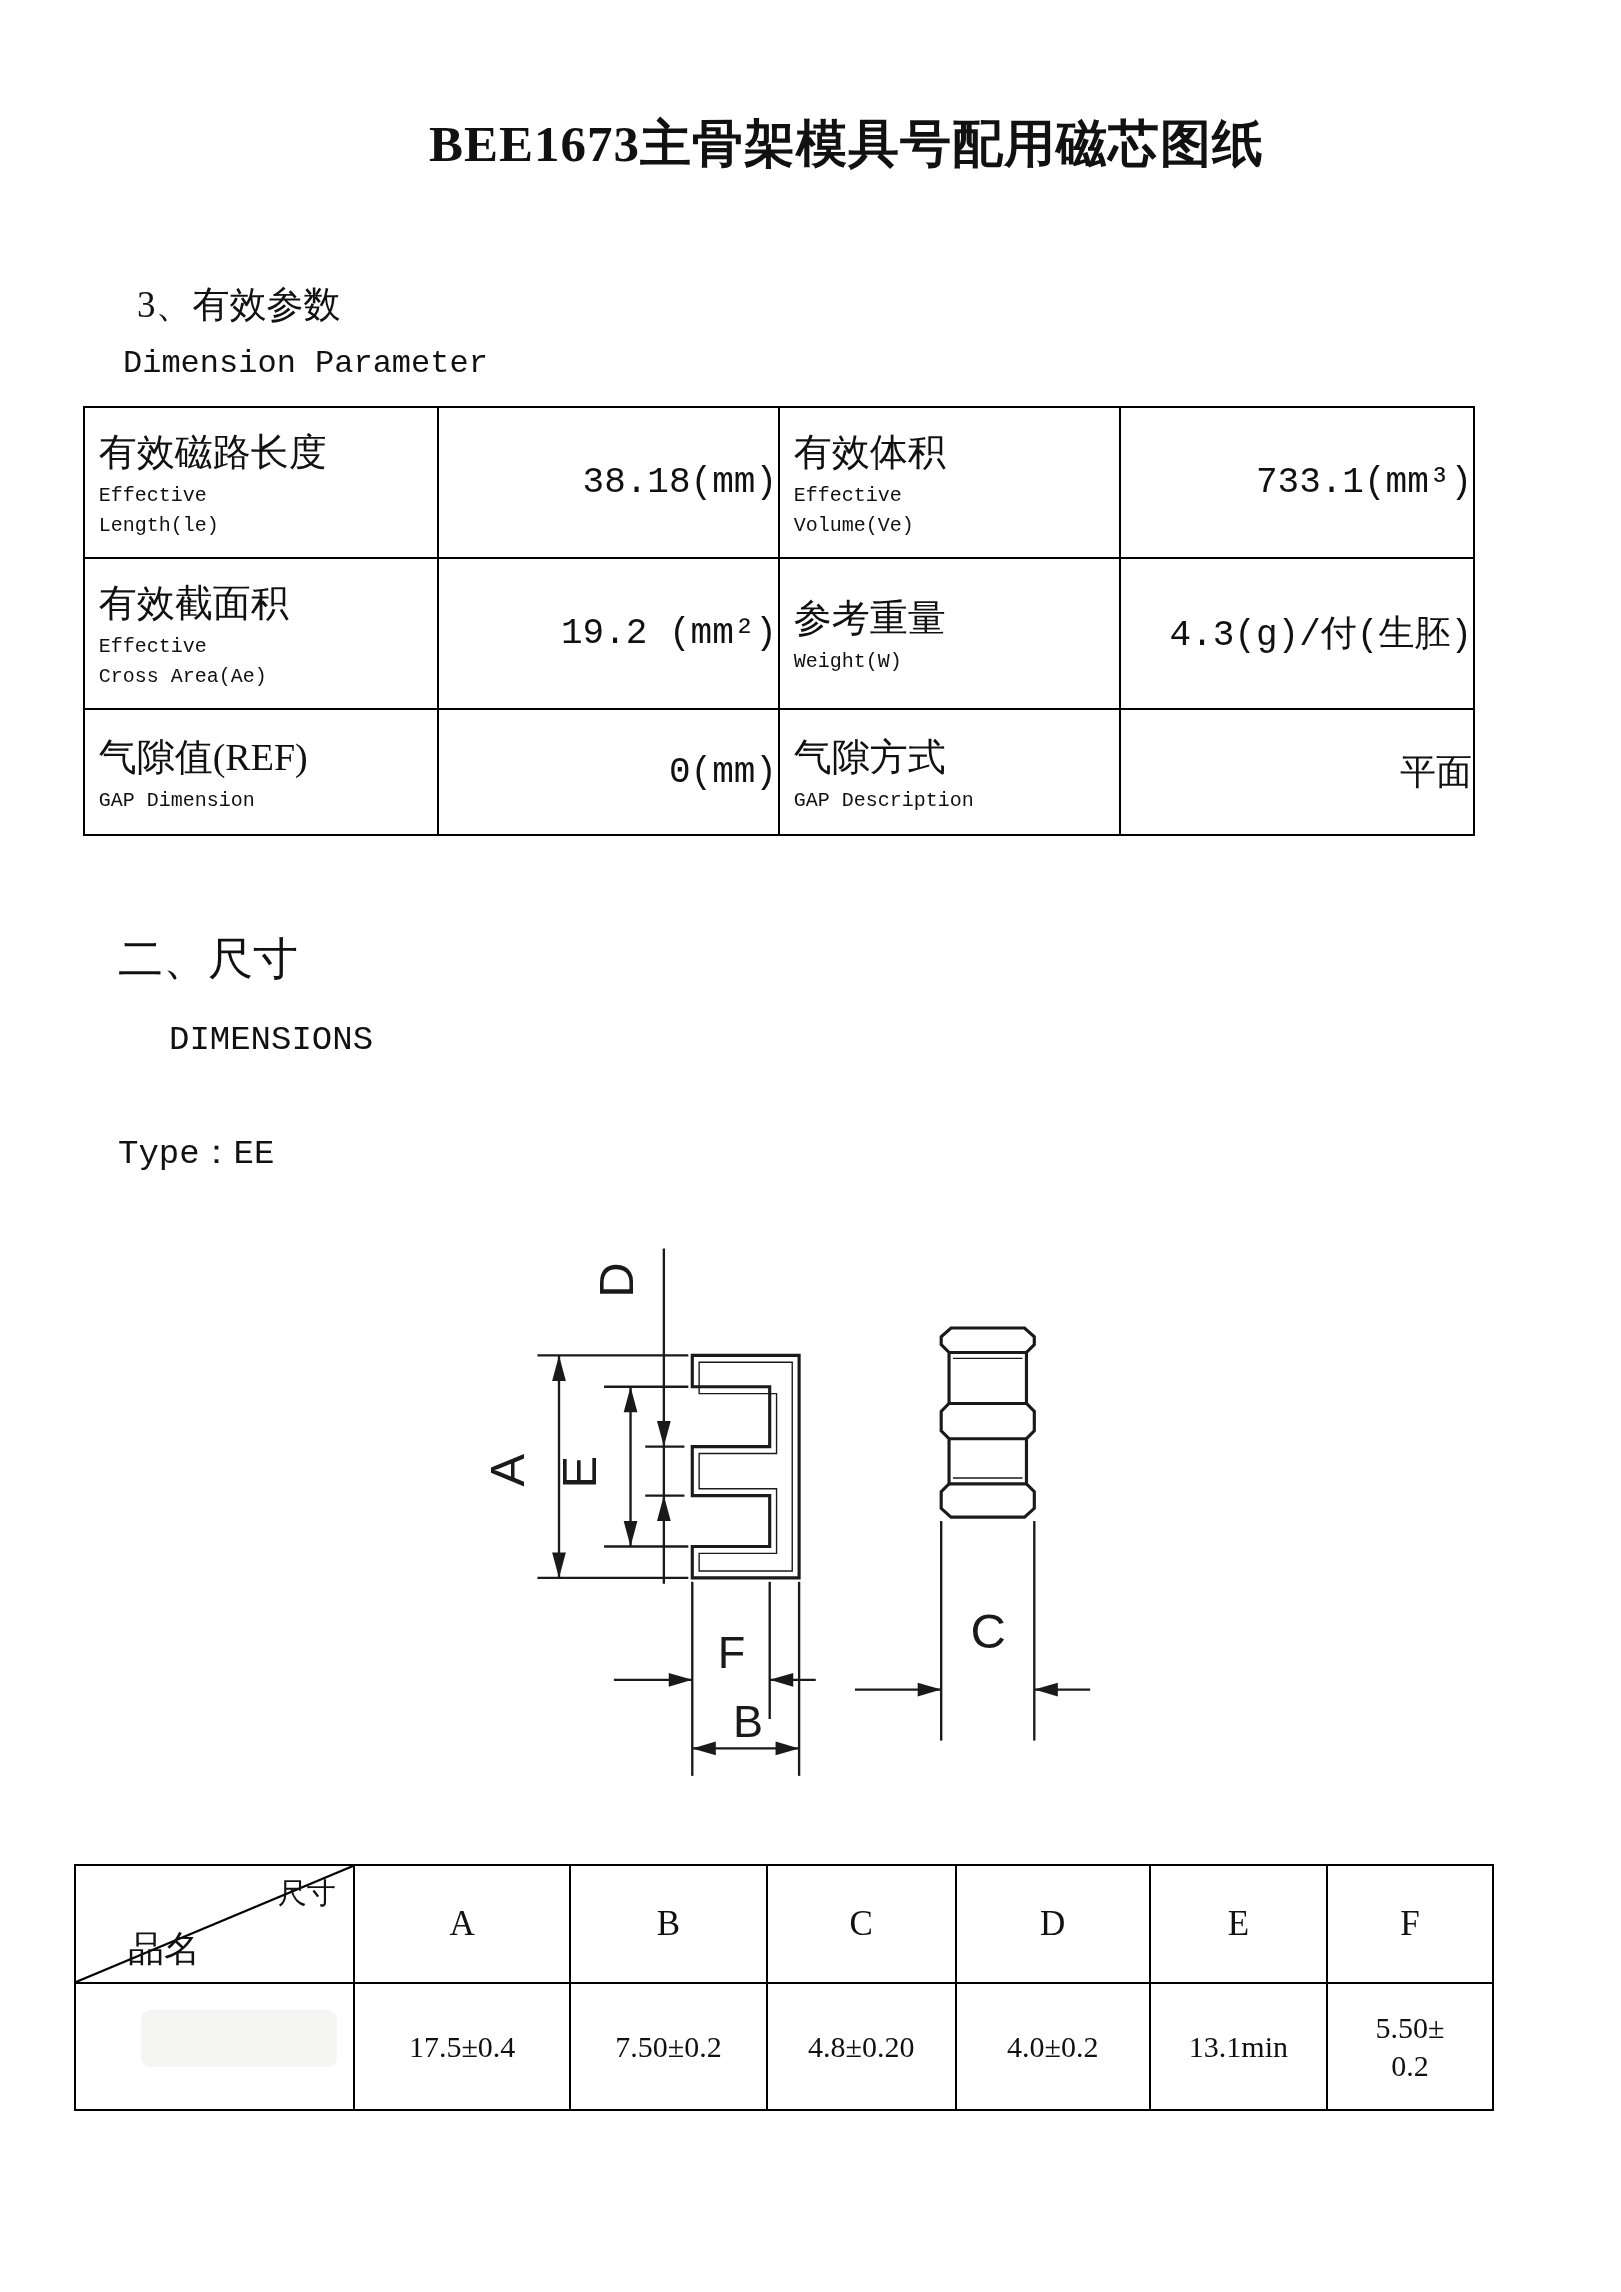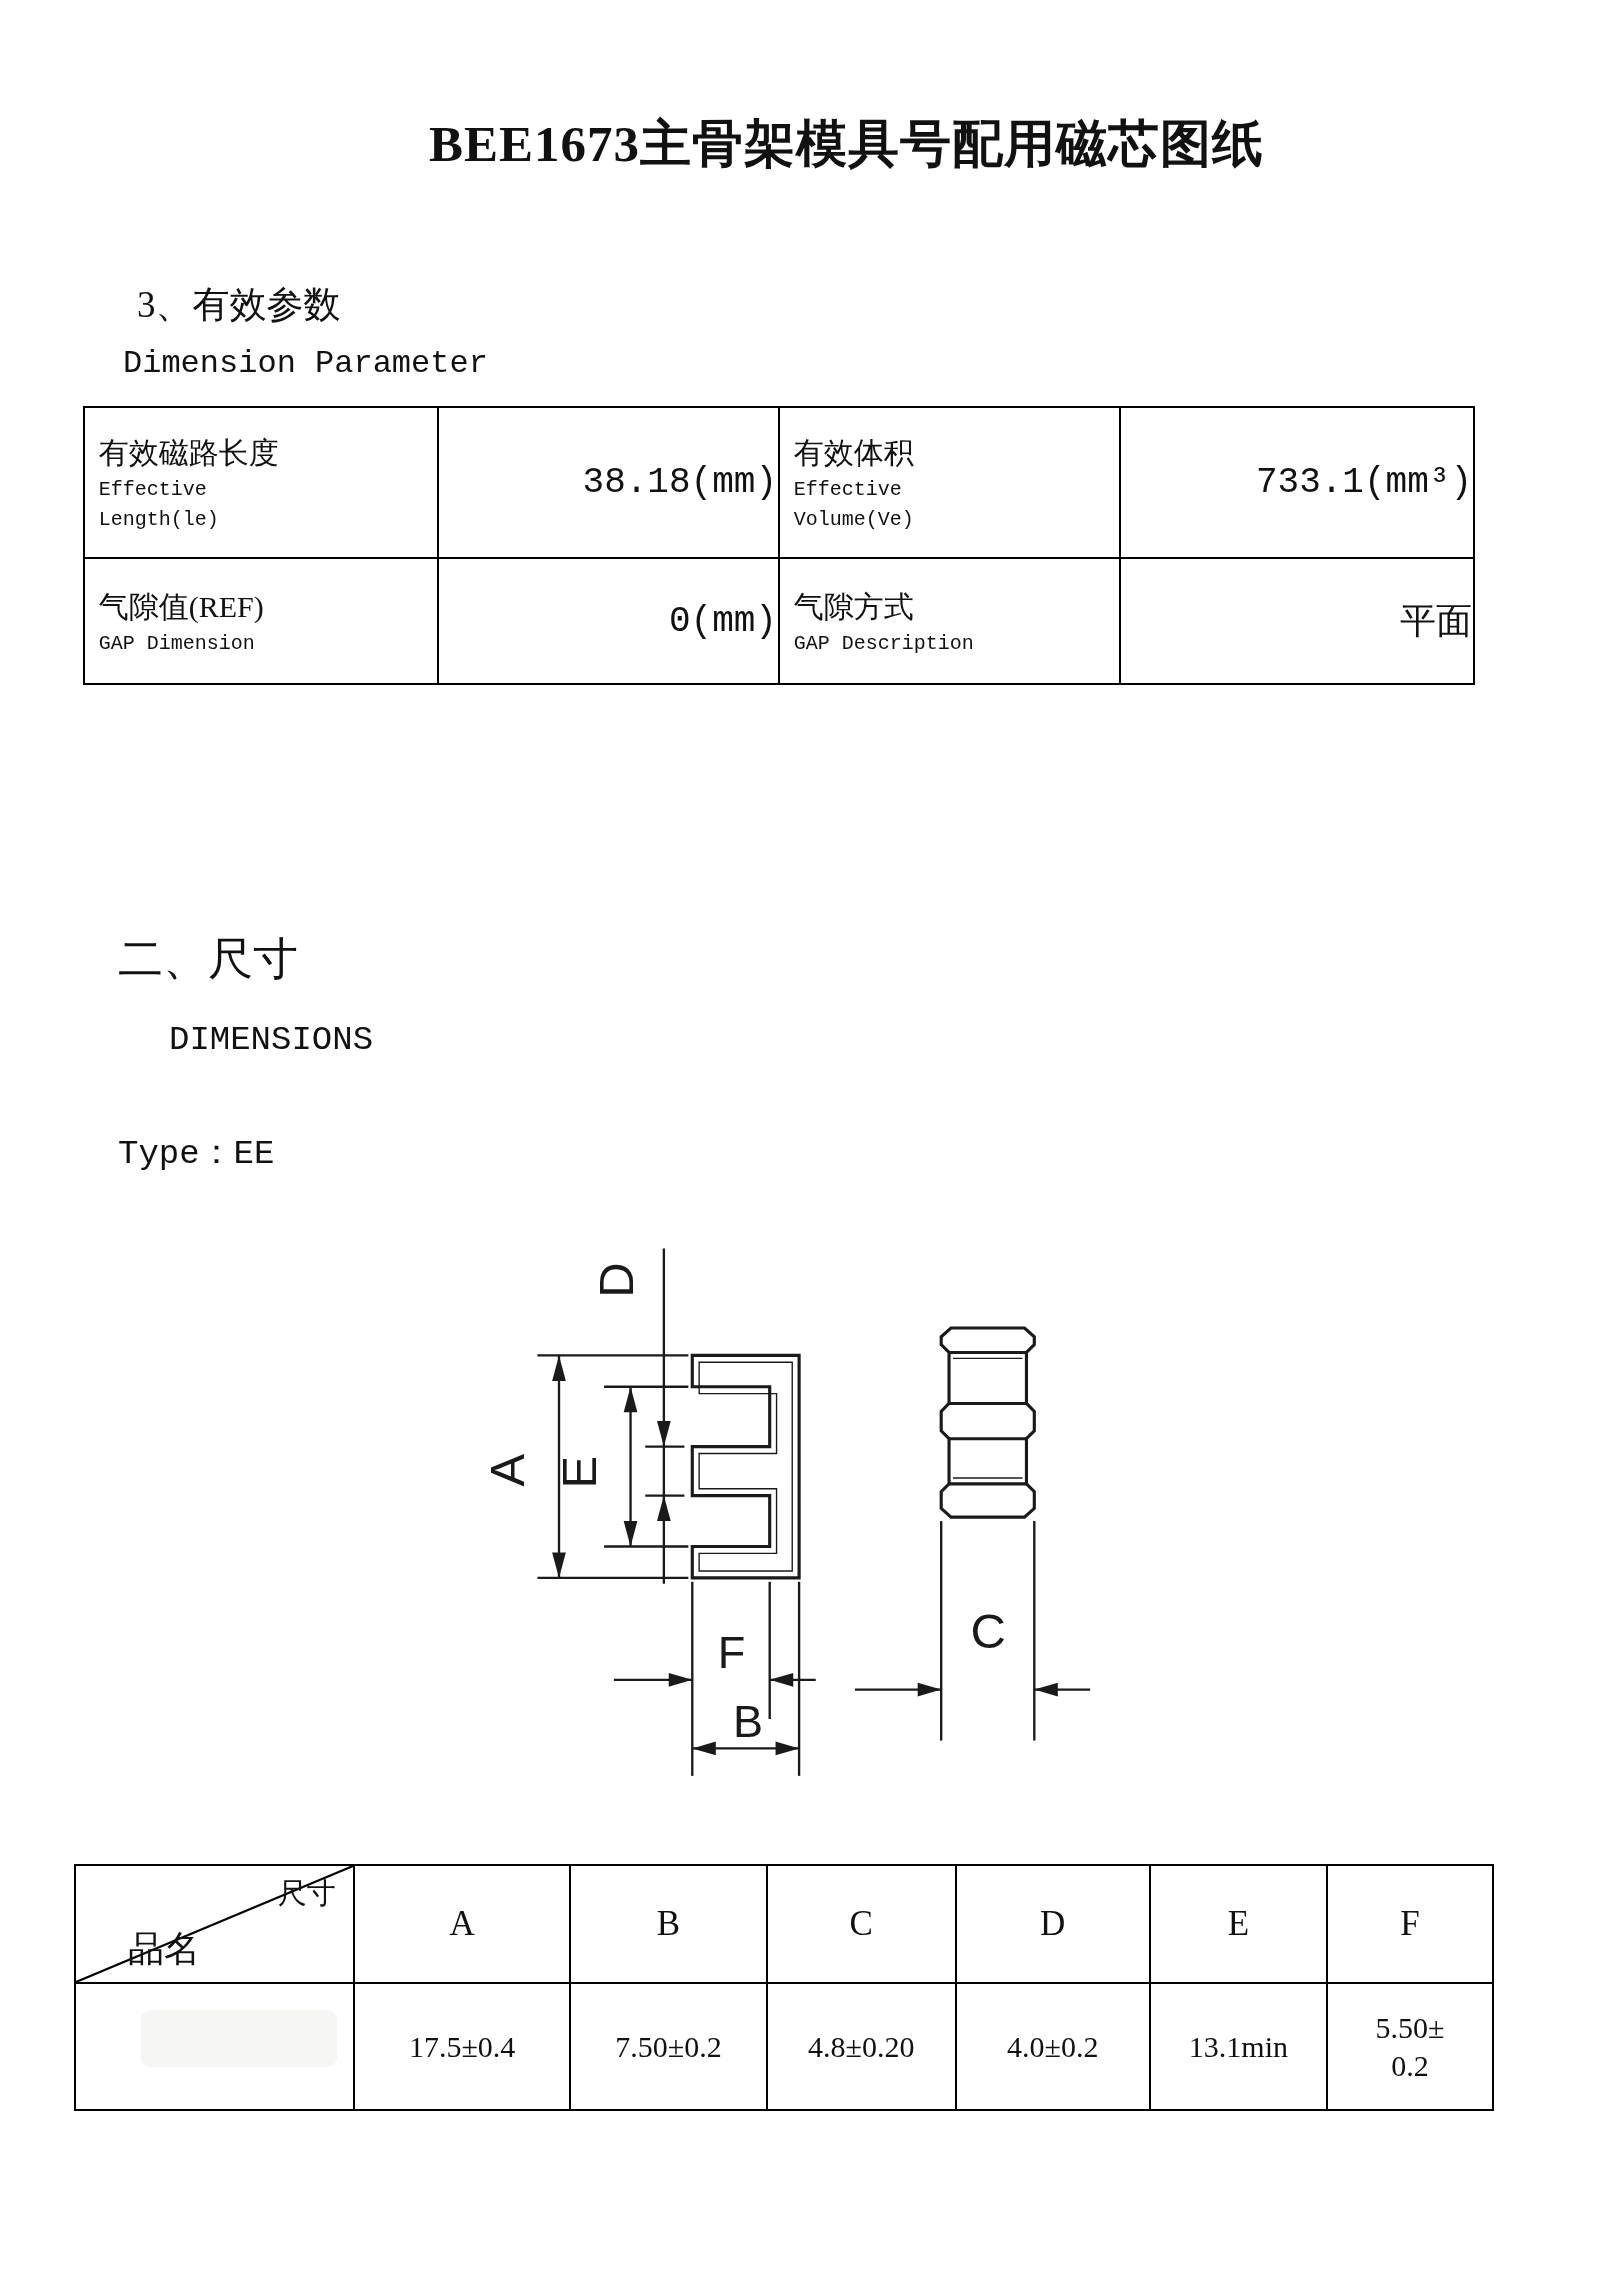--- a/index.html
+++ b/index.html
@@ -19,21 +19,21 @@
   .type-line{left:118px;top:1129px;font-size:34px;font-family:"Liberation Mono","DejaVu Sans Mono",monospace;}
 
   
   table.ptable{left:83px;top:406px;width:1392px;border-collapse:collapse;table-layout:fixed;
                border:2.9px solid #000;}
   table.ptable td{border:2.5px solid #000;vertical-align:middle;}
   .ptable tr.r1 td{height:147px;}
   .ptable tr.r2 td{height:147px;}
   .ptable tr.r3 td{height:122px;}
   .ptable td.lbl{padding-left:13.7px;}
-  .ptable td.lbl .zh{font-size:30px;line-height:1.5;}
+  .ptable td.lbl .zh{font-size:38px;line-height:1.5;}
   .ptable td.lbl .en{font-size:20px;line-height:1.5;
                      font-family:"Liberation Mono","DejaVu Sans Mono",monospace;}
   .ptable td.val{text-align:right;font-size:36px;
                  font-family:"Liberation Mono","DejaVu Sans Mono",monospace;}
 
   
   svg.drawing{left:412px;top:1176px;}
   .ln{stroke:#1a1a1a;fill:none;}
   .outline{stroke-width:3.2;}
   .detail{stroke-width:1.4;}
@@ -79,20 +79,34 @@
       <div class="en">Length(le)</div>
     </td>
     <td class="val">38.18(mm)</td>
     <td class="lbl">
       <div class="zh">有效体积</div>
       <div class="en">Effective</div>
       <div class="en">Volume(Ve)</div>
     </td>
     <td class="val">733.1(mm³)</td>
   </tr>
+  <tr class="r2">
+    <td class="lbl">
+      <div class="zh">有效截面积</div>
+      <div class="en">Effective</div>
+      <div class="en">Cross Area(Ae)</div>
+    </td>
+    <td class="val">19.2 (mm²)</td>
+    <td class="lbl">
+      <div class="zh">参考重量</div>
+      <div class="en">Weight(W)</div>
+      <div class="en"></div>
+    </td>
+    <td class="val">4.3(g)/付(生胚)</td>
+  </tr>
   <tr class="r3">
     <td class="lbl">
       <div class="zh">气隙值(REF)</div>
       <div class="en">GAP Dimension</div>
       <div class="en"></div>
     </td>
     <td class="val">0(mm)</td>
     <td class="lbl">
       <div class="zh">气隙方式</div>
       <div class="en">GAP Description</div>

